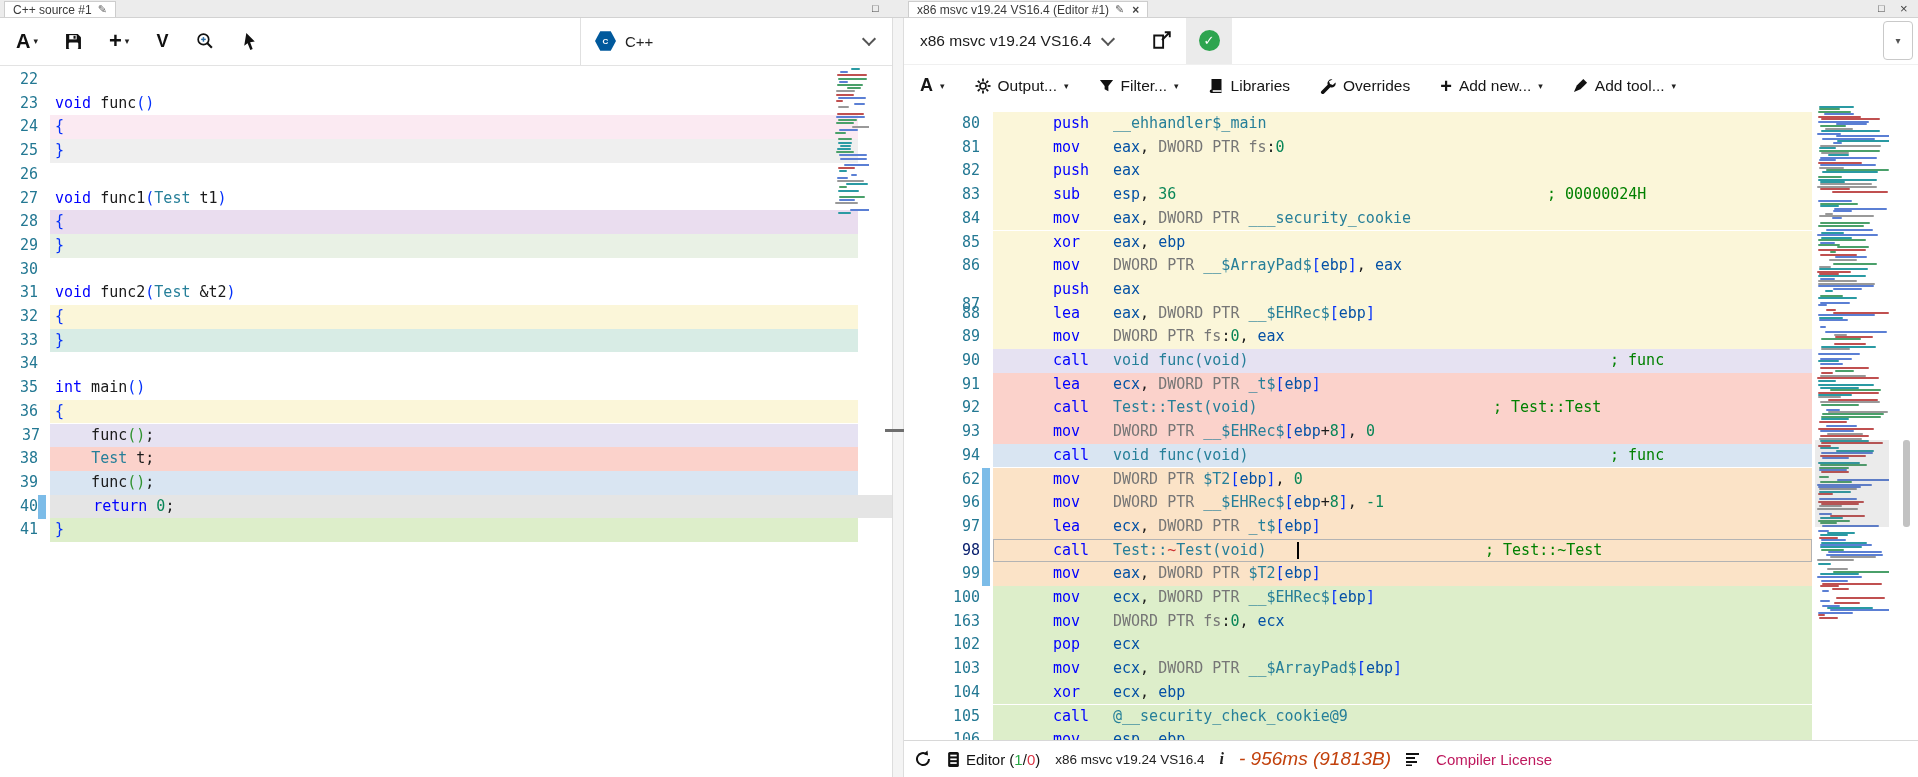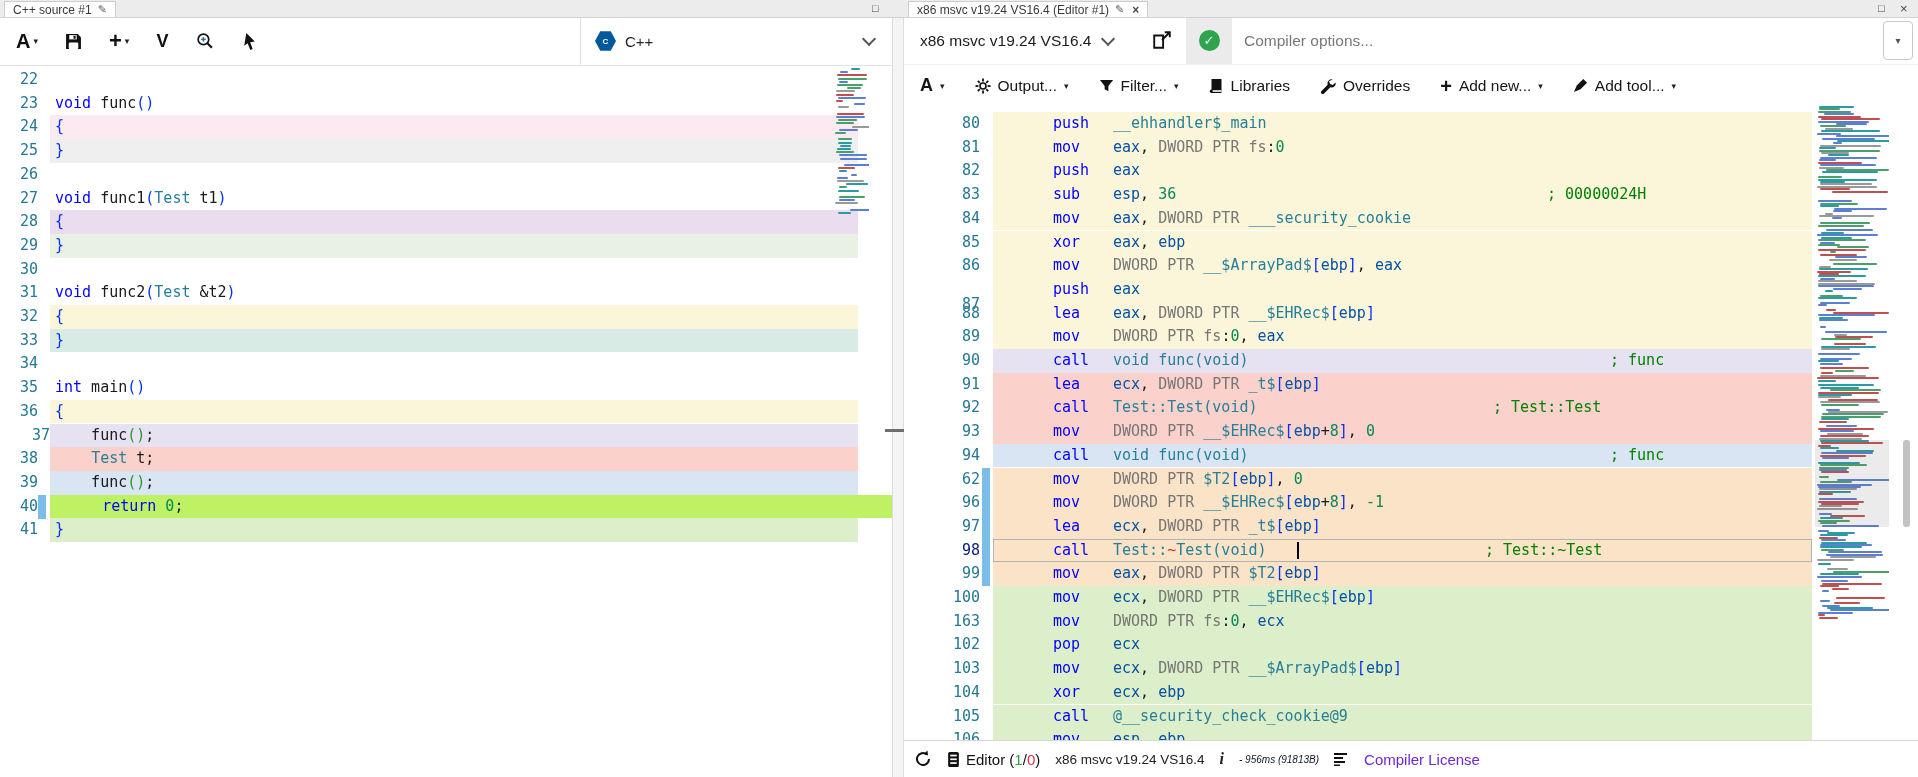--- a/index.html
+++ b/index.html
@@ -69,22 +69,22 @@
   .row2{height:42px;border-bottom:1px solid #e5e5e5;display:flex;align-items:center;padding-left:16px;
         gap:30px;font-size:15.5px;color:#161616;box-sizing:border-box}
   .tbtn{display:flex;align-items:center;gap:7px;cursor:pointer;white-space:nowrap}
   .edr{left:0;top:89px;width:1014px;height:634px}
   
   .statusbar{position:absolute;left:0;top:723px;width:1014px;height:37px;border-top:1px solid #d8d8d8;
              background:#fff;display:flex;align-items:center;padding-left:10px;gap:15px;box-sizing:border-box}
   .st-out{font-size:15px;color:#111;display:flex;align-items:center;gap:6px;cursor:pointer}
   .pass{color:#28a745}.fail{color:#dc3545}
   .st-name{font-size:13.5px;color:#222}
-  .st-time{font-size:10px;color:#0f172a;font-style:italic}
-  .st-lic{font-size:15px;color:#6d28d9;cursor:pointer}
+  .st-time{font-size:19px;color:#c2410c;font-style:italic}
+  .st-lic{font-size:15px;color:#be185d;cursor:pointer}
   .infoi{font-family:"Liberation Serif",serif;font-weight:bold;font-style:italic;font-size:16px}
   svg{display:block}
 </style>
 </head>
 <body>
 
 <div class="tabbar">
   <div class="tab" style="left:4px">
     <span>C++ source #1</span>
     <span class="edit">✎</span>
@@ -149,21 +149,21 @@
         <div class="gnum" style="left: 0px; top: 120.5px; width: 38px;">27</div>
         <div class="gnum" style="left: 0px; top: 144.2px; width: 38px;">28</div>
         <div class="gnum" style="left: 0px; top: 167.9px; width: 38px;">29</div>
         <div class="gnum" style="left: 0px; top: 191.6px; width: 38px;">30</div>
         <div class="gnum" style="left: 0px; top: 215.3px; width: 38px;">31</div>
         <div class="gnum" style="left: 0px; top: 239px; width: 38px;">32</div>
         <div class="gnum" style="left: 0px; top: 262.7px; width: 38px;">33</div>
         <div class="gnum" style="left: 0px; top: 286.4px; width: 38px;">34</div>
         <div class="gnum" style="left: 0px; top: 310.1px; width: 38px;">35</div>
         <div class="gnum" style="left: 0px; top: 333.8px; width: 38px;">36</div>
-        <div class="gnum" style="left: 12px; top: 357.5px; width: 38px;">37</div>
+        <div class="gnum" style="left: 2px; top: 357.5px; width: 38px;">37</div>
         <div class="gnum" style="left: 0px; top: 381.2px; width: 38px;">38</div>
         <div class="gnum" style="left: 0px; top: 404.9px; width: 38px;">39</div>
         <div class="gnum" style="left: 0px; top: 428.6px; width: 38px;">40</div>
         <div class="gbar" style="left: 38px; top: 428.6px;"></div>
         <div class="gnum" style="left: 0px; top: 452.3px; width: 38px;">41</div>
       </div>
     <div id="lrows">
         <div class="crow" style="left: 50px; top: 2px; width: 808px; padding-left: 5px;"></div>
         <div class="crow" style="left: 50px; top: 25.7px; width: 808px; padding-left: 5px;"><span class="tk-kw">void</span><span class="tk-pl"> func</span><span class="tk-b1">()</span></div>
         <div class="crow" style="left: 50px; top: 49.4px; width: 808px; padding-left: 5px; background: rgb(251, 234, 242);"><span class="tk-b1">{</span></div>
@@ -175,21 +175,21 @@
         <div class="crow" style="left: 50px; top: 191.6px; width: 808px; padding-left: 5px;"></div>
         <div class="crow" style="left: 50px; top: 215.3px; width: 808px; padding-left: 5px;"><span class="tk-kw">void</span><span class="tk-pl"> func2</span><span class="tk-b1">(</span><span class="tk-type">Test</span><span class="tk-pl"> &amp;t2</span><span class="tk-b1">)</span></div>
         <div class="crow" style="left: 50px; top: 239px; width: 808px; padding-left: 5px; background: rgb(251, 246, 217);"><span class="tk-b1">{</span></div>
         <div class="crow" style="left: 50px; top: 262.7px; width: 808px; padding-left: 5px; background: rgb(216, 236, 229);"><span class="tk-b1">}</span></div>
         <div class="crow" style="left: 50px; top: 286.4px; width: 808px; padding-left: 5px;"></div>
         <div class="crow" style="left: 50px; top: 310.1px; width: 808px; padding-left: 5px;"><span class="tk-kw">int</span><span class="tk-pl"> main</span><span class="tk-b1">()</span></div>
         <div class="crow" style="left: 50px; top: 333.8px; width: 808px; padding-left: 5px; background: rgb(251, 246, 217);"><span class="tk-b1">{</span></div>
         <div class="crow" style="left: 50px; top: 357.5px; width: 808px; padding-left: 5px; background: rgb(230, 226, 242);"><span class="tk-pl">    func</span><span class="tk-b2">()</span><span class="tk-pl">;</span></div>
         <div class="crow" style="left: 50px; top: 381.2px; width: 808px; padding-left: 5px; background: rgb(251, 210, 203);"><span class="tk-pl">    </span><span class="tk-type">Test</span><span class="tk-pl"> t;</span></div>
         <div class="crow" style="left: 50px; top: 404.9px; width: 808px; padding-left: 5px; background: rgb(217, 229, 242);"><span class="tk-pl">    func</span><span class="tk-b2">()</span><span class="tk-pl">;</span></div>
-        <div class="crow" style="left: 50px; top: 428.6px; width: 973px; padding-left: 16px; background: #bef264;"><span class="tk-pl">    </span><span class="tk-kw">return</span><span class="tk-pl"> </span><span class="tk-num">0</span><span class="tk-pl">;</span></div>
+        <div class="crow" style="left: 50px; top: 428.6px; width: 973px; padding-left: 7px; background: #e5e5e5;"><span class="tk-pl">    </span><span class="tk-kw">return</span><span class="tk-pl"> </span><span class="tk-num">0</span><span class="tk-pl">;</span></div>
         <div class="crow" style="left: 50px; top: 452.3px; width: 808px; padding-left: 5px; background: rgb(221, 238, 202);"><span class="tk-b1">}</span></div>
       </div>
     <div class="minimap" style="left:833px;top:2px;width:36px;height:150px" id="lmap">
         <div class="mmrow" style="top: 0px; left: 17.6px; width: 9.7px; background: rgb(42, 154, 163);"></div>
         <div class="mmrow" style="top: 3.2px; left: 6.5px; width: 8.9px; background: rgb(91, 127, 212);"></div>
         <div class="mmrow" style="top: 6.4px; left: 4.4px; width: 29.9px; background: rgb(192, 80, 80);"></div>
         <div class="mmrow" style="top: 9.6px; left: 5px; width: 29.4px; background: rgb(74, 160, 106);"></div>
         <div class="mmrow" style="top: 12.8px; left: 5.8px; width: 9.6px; background: rgb(91, 127, 212);"></div>
         <div class="mmrow" style="top: 16px; left: 4.2px; width: 26.3px; background: rgb(74, 160, 106);"></div>
         <div class="mmrow" style="top: 19.2px; left: 13.9px; width: 13.7px; background: rgb(74, 160, 106);"></div>
@@ -243,21 +243,20 @@
     </div>
     <div class="extlink">
       <svg width="20" height="20" viewBox="0 0 18 18">
           <path d="M2 5 h8 v11 h-8 z" fill="none" stroke="#111" stroke-width="1.7"></path>
           <path d="M9 9 L16 2 M11.5 2 H16 V6.5" fill="none" stroke="#111" stroke-width="1.7"></path>
         </svg>
     </div>
     <div class="okbox">
       <span class="okcirc">✓</span>
     </div>
-    <div class="optinput">Compiler options...</div>
     <div class="ddbtn">▾</div>
   </div>
   <div class="row2">
     <div class="tbtn">
       <span class="bigA" style="font-size:18px">A</span>
       <span class="caret">▾</span>
     </div>
     <div class="tbtn">
       <svg width="16" height="16" viewBox="0 0 16 16">
           <circle cx="8" cy="8" r="3" fill="none" stroke="#111" stroke-width="1.6"></circle>

